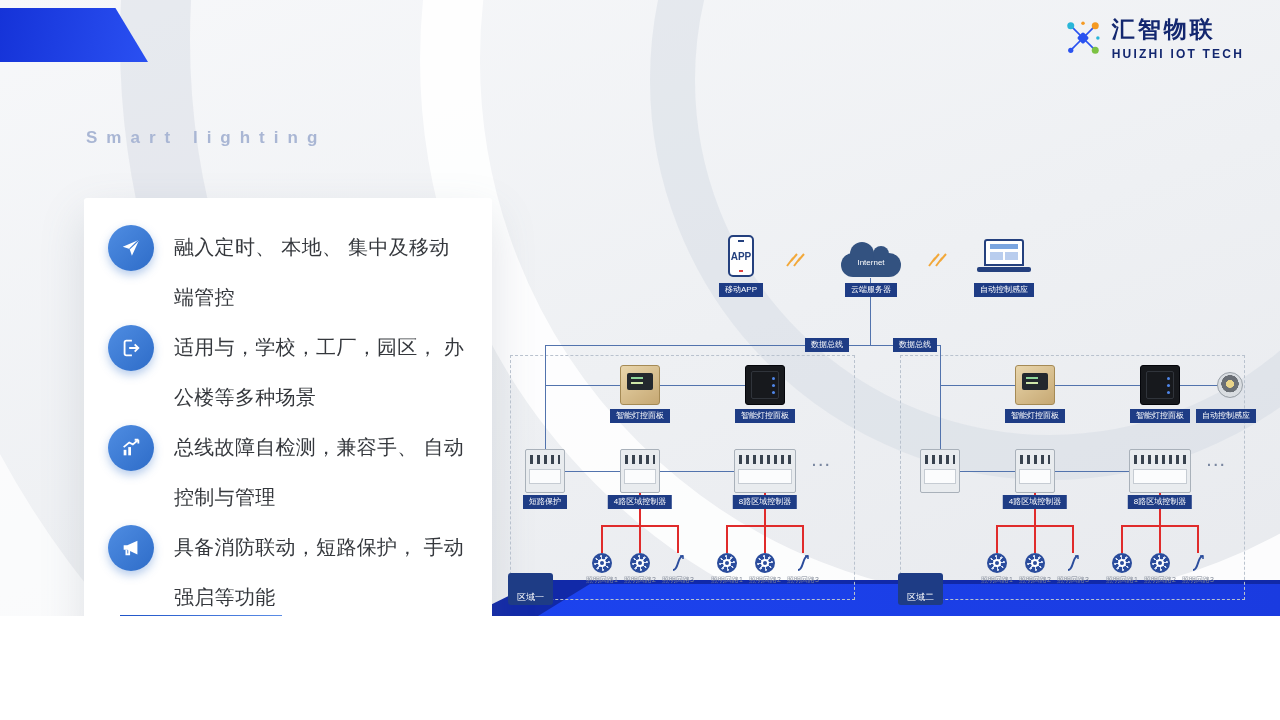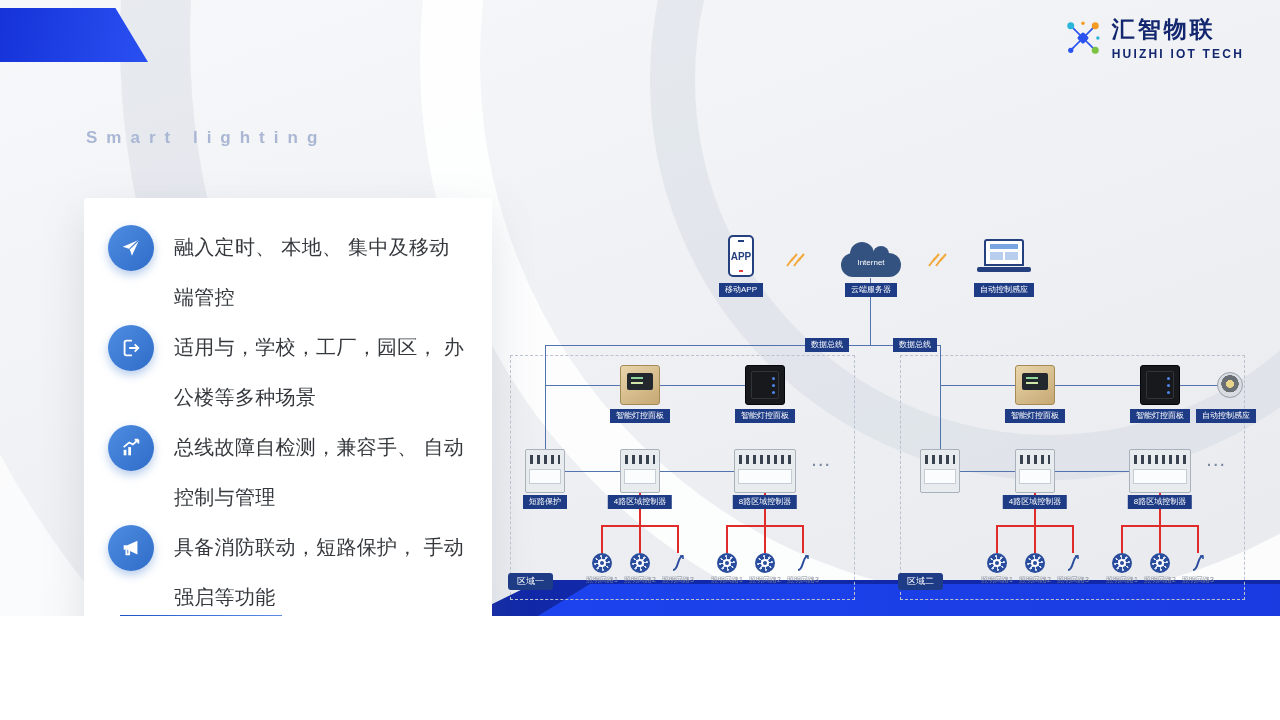--- a/index.html
+++ b/index.html
@@ -51,21 +51,21 @@
   
   .diagram { position:absolute; left:500px; top:225px; width:762px; height:400px; z-index:4; font-size:8px; }
   .hline,.vline { position:absolute; background:#5273ad; z-index:1; }
   .hline { height:1px; } .vline { width:1px; }
   .rline-h { position:absolute; height:2px; background:#e02b2b; z-index:1; }
   .rline-v { position:absolute; width:2px;  background:#e02b2b; z-index:1; }
   .zone { position:absolute; border:1px dashed #b9c2ce; z-index:0; }
   .pill { position:absolute; transform:translateX(-50%); background:#1e3c85; color:#fff; font-size:8px;
           line-height:14px; height:14px; padding:0 6px; border-radius:0; white-space:nowrap; z-index:3; }
   .zpill { position:absolute; background:#1e3c85; color:#fff; font-size:9px; line-height:17px; height:17px;
-           padding:0 9px; border-radius:3px; z-index:3; }
+           padding:16px 9px; border-radius:3px; z-index:3; }
   .ellipsis { position:absolute; font-size:14px; font-weight:bold; color:#7a87a0; letter-spacing:2px; z-index:2; }
   .ckt { position:absolute; transform:translateX(-50%); font-size:7px; color:#808896; white-space:nowrap; z-index:2; }
 
   .phone { position:absolute; width:26px; height:42px; border:2px solid #24407e; border-radius:5px;
            background:#fff; display:flex; align-items:center; justify-content:center; z-index:2; }
   .phone::before { content:''; position:absolute; top:3px; left:8px; right:8px; height:2px; background:#24407e; }
   .phone::after  { content:''; position:absolute; bottom:3px; left:9px; right:9px; height:2px; background:#e04343; }
   .phone-app { font-size:10px; font-weight:bold; color:#24407e; }
 
   .cloud { position:absolute; width:60px; height:24px; background:#335280; border-radius:12px;

